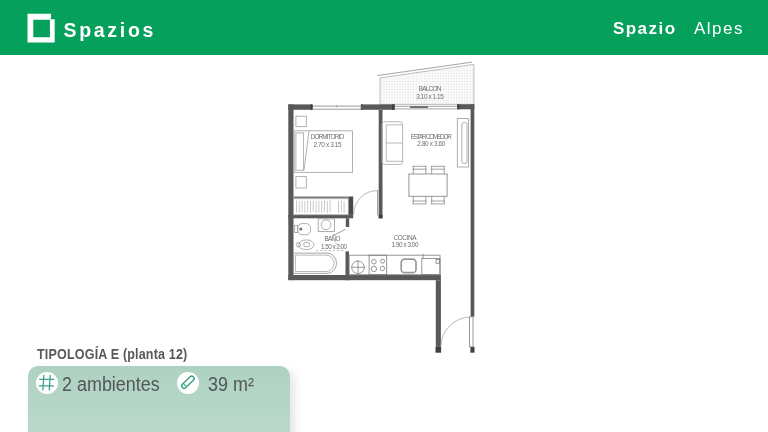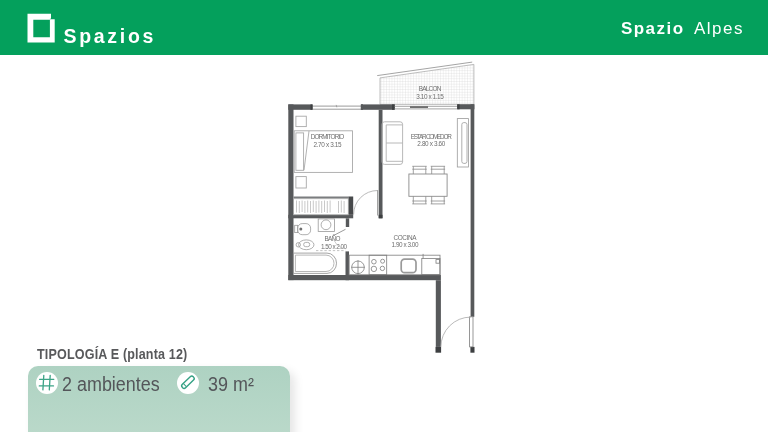--- a/index.html
+++ b/index.html
@@ -1,21 +1,21 @@
 <!DOCTYPE html>
 <html><head>
 <meta charset="utf-8">
 <style>
   html,body{margin:0;padding:0;}
   body{width:768px;height:432px;overflow:hidden;background:#ffffff;
        font-family:"Liberation Sans", sans-serif;position:relative;}
   .header{position:absolute;left:0;top:0;width:768px;height:55px;background:#04a05c;}
-  .brand{position:absolute;left:63.5px;top:25px;color:#fff;font-size:19.5px;font-weight:700;letter-spacing:2.7px;}
+  .brand{position:absolute;left:63.5px;top:19px;color:#fff;font-size:19.5px;font-weight:700;letter-spacing:2.7px;}
   .proj{position:absolute;right:24px;top:19px;color:#fff;font-size:17px;font-weight:400;letter-spacing:1.5px;}
-  .proj b{font-weight:700;margin-right:4px;}
+  .proj b{font-weight:700;margin-right:12px;}
   .tipo{position:absolute;left:37px;top:344.5px;color:#58595b;font-size:15.5px;font-weight:700;letter-spacing:0.2px;transform:scaleX(0.81);transform-origin:0 0;white-space:nowrap;}
   .card{position:absolute;left:28px;top:365.7px;width:262px;height:80px;border-radius:10px;
         background:linear-gradient(180deg,#aed2c2 0%,#bcdacb 100%);
         box-shadow:5px 5px 10px rgba(0,0,0,0.10);}
   .ico{position:absolute;top:371.9px;width:21.8px;height:21.8px;border-radius:50%;background:#fff;}
   .ico1{left:35.9px;}
   .ico2{left:176.8px;}
   .cardtxt{position:absolute;top:372.6px;color:#54565a;font-size:19.5px;font-weight:400;transform:scaleX(0.92);transform-origin:0 0;white-space:nowrap;}
   .t1{left:61.9px;}
   .t2{left:207.6px;}

